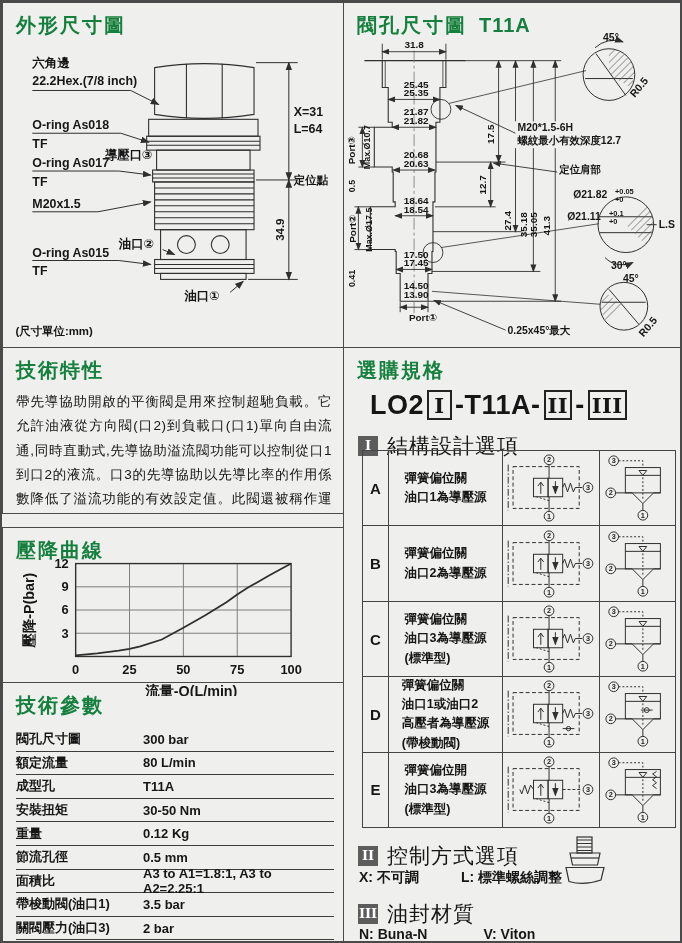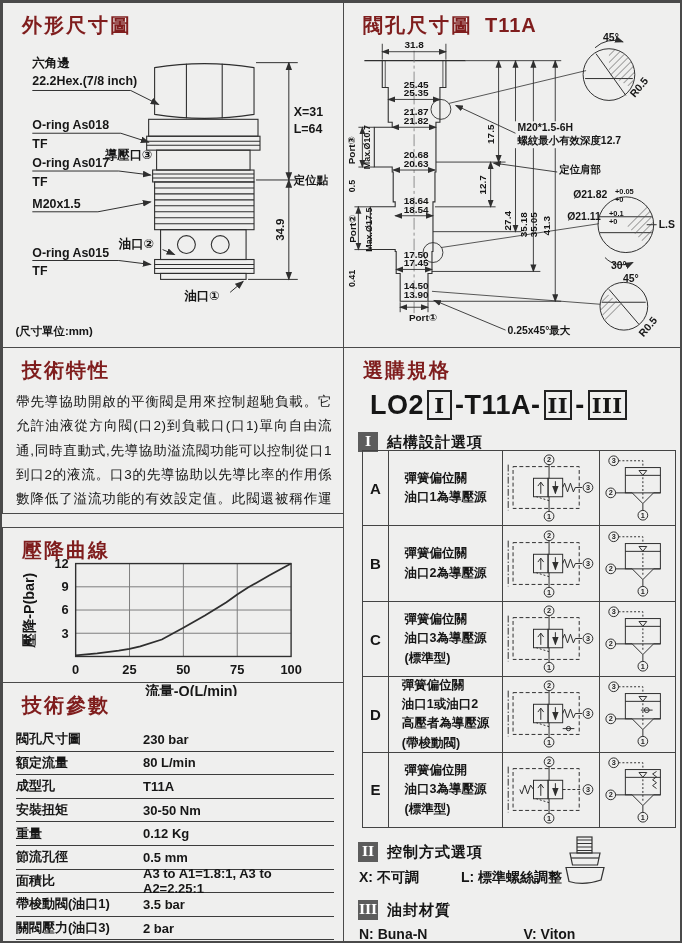--- a/index.html
+++ b/index.html
@@ -6,41 +6,41 @@
 html,body{background:#9a9a9a}
 body{font-family:"Liberation Sans","DejaVu Sans",sans-serif;color:#161616}
 .page{position:relative;width:682px;height:943px;margin:0 auto;background:#eeeeed;border:2px solid #4a4a4a;overflow:hidden}
 .panel{position:absolute;border:1px solid #4a4a4a;background:#efefee;overflow:hidden}
 #p-outline{left:0;top:0;width:342px;height:346px}
 #p-cavity{left:341px;top:0;width:341px;height:346px}
 #p-feat{left:0;top:345px;width:342px;height:167px}
 #p-chart{left:0;top:525px;width:342px;height:170px}
 #p-params{left:0;top:680px;width:342px;height:263px}
 #p-order{left:341px;top:345px;width:341px;height:598px}
-.ptitle{position:relative;z-index:2;font-size:20px;font-weight:700;letter-spacing:2px;padding:9px 0 0 19px;color:#7f1d1d}
+.ptitle{position:relative;z-index:2;font-size:20px;font-weight:700;letter-spacing:2px;padding:9px 0 0 13px;color:#15803d}
 .ptitle .code{letter-spacing:1px;margin-left:12px}
 .draw{position:absolute;left:0;top:0;z-index:1}
 .lbl{font:700 12.5px "Liberation Sans","DejaVu Sans",sans-serif;fill:#161616}
 .lblS{font:700 11.5px "Liberation Sans","DejaVu Sans",sans-serif;fill:#161616}
 .dim{font:700 10px "Liberation Sans","DejaVu Sans",sans-serif;fill:#161616}
 .dimS{font:700 9px "Liberation Sans","DejaVu Sans",sans-serif;fill:#161616}
 .ann{font:700 10.5px "Liberation Sans","DejaVu Sans",sans-serif;fill:#161616}
 .tol{font:700 7.5px "Liberation Sans","DejaVu Sans",sans-serif;fill:#161616}
 .feat-text{position:absolute;left:13px;right:11px;top:42px;font-size:13.5px;line-height:1.8;text-align:justify;letter-spacing:.4px}
 .ctick{font:700 13px "Liberation Sans","DejaVu Sans",sans-serif;fill:#161616}
 .caxis{font:700 14.5px "Liberation Sans","DejaVu Sans",sans-serif;fill:#161616}
 .params-rows{position:absolute;left:13px;right:9px;top:45px}
 .prow{display:flex;align-items:center;height:23.6px;border-bottom:1.6px solid #3c3c3c;font-size:13px;font-weight:700}
 .plabel{flex:0 0 127px}
 .pvalue{flex:1}
 .code-line{position:absolute;left:26px;top:42px;display:flex;align-items:flex-start;font-size:27px;font-weight:700;letter-spacing:.5px;z-index:2}
 .code-box{display:inline-block;min-width:25px;height:30px;line-height:28px;border:2px solid #222;text-align:center;font-family:"DejaVu Serif","Liberation Serif",serif;font-size:21px;font-weight:700;margin:0 3px;padding:0 2px}
 .sec-head{position:absolute;left:14px;display:flex;align-items:center;z-index:2}
 .badge{display:inline-block;width:20px;height:20px;line-height:20px;background:#5c5c5c;color:#fff;text-align:center;font-family:"DejaVu Serif","Liberation Serif",serif;font-size:13px;font-weight:700;margin-right:9px}
-.sec-title{font-size:15px;font-weight:700;letter-spacing:1px}
+.sec-title{font-size:21px;font-weight:400;letter-spacing:1px}
 .stable{position:absolute;left:18px;top:102px;width:314px;height:378px;border:1.2px solid #444;display:flex;flex-direction:column;z-index:2}
 .srow{flex:1;display:flex;border-top:1.2px solid #444;min-height:0}
 .srow:first-child{border-top:none}
 .c-key{flex:0 0 26px;border-right:1.2px solid #444;display:flex;align-items:center;justify-content:center;font-size:15px;font-weight:600}
 .c-desc{flex:0 0 114px;border-right:1.2px solid #444;display:flex;align-items:center;justify-content:center;text-align:left;font-size:12.5px;font-weight:700;white-space:pre-line;line-height:1.55;padding:2px}
 .c-sym{display:flex;align-items:center;justify-content:center}
 .c-s1{flex:0 0 97px;border-right:1.2px solid #444}
 .c-s2{flex:1}
 .opt-line{position:absolute;left:15px;font-size:14px;font-weight:600;display:flex;z-index:2}
 .opt-line .ok{font-weight:700}
@@ -250,21 +250,21 @@
         <text x="189" y="170" text-anchor="middle" class="caxis">流量-Q(L/min)</text>
         <text x="30" y="83" text-anchor="middle" class="caxis" transform="rotate(-90 30 83)">壓降-P(bar)</text>
       </svg>
   </section>
 
   <section class="panel" id="p-params">
     <h2 class="ptitle">技術參數</h2>
     <div class="params-rows">
         <div class="prow">
           <span class="plabel">閥孔尺寸圖</span>
-          <span class="pvalue">230 bar</span>
+          <span class="pvalue">300 bar</span>
         </div>
         <div class="prow">
           <span class="plabel">額定流量</span>
           <span class="pvalue">80 L/min</span>
         </div>
         <div class="prow">
           <span class="plabel">成型孔</span>
           <span class="pvalue">T11A</span>
         </div>
         <div class="prow">
@@ -581,17 +581,17 @@
         <path d="M4,32.5 H42 L39,45 Q22,51 7,46.5 Z"></path>
       </g>
     </svg>
 
     <div class="sec-head" style="top:552px">
       <span class="badge">III</span>
       <span class="sec-title">油封材質</span>
     </div>
     <div class="opt-line" style="top:578px">
       <span><span class="ok">N:</span> <span>Buna-N</span></span>
-      <span style="margin-left:96px"><span class="ok">V:</span> <span>Viton</span></span>
+      <span style="margin-left:56px"><span class="ok">V:</span> <span>Viton</span></span>
     </div>
   </section>
 
 </div>
 
 </body></html>

